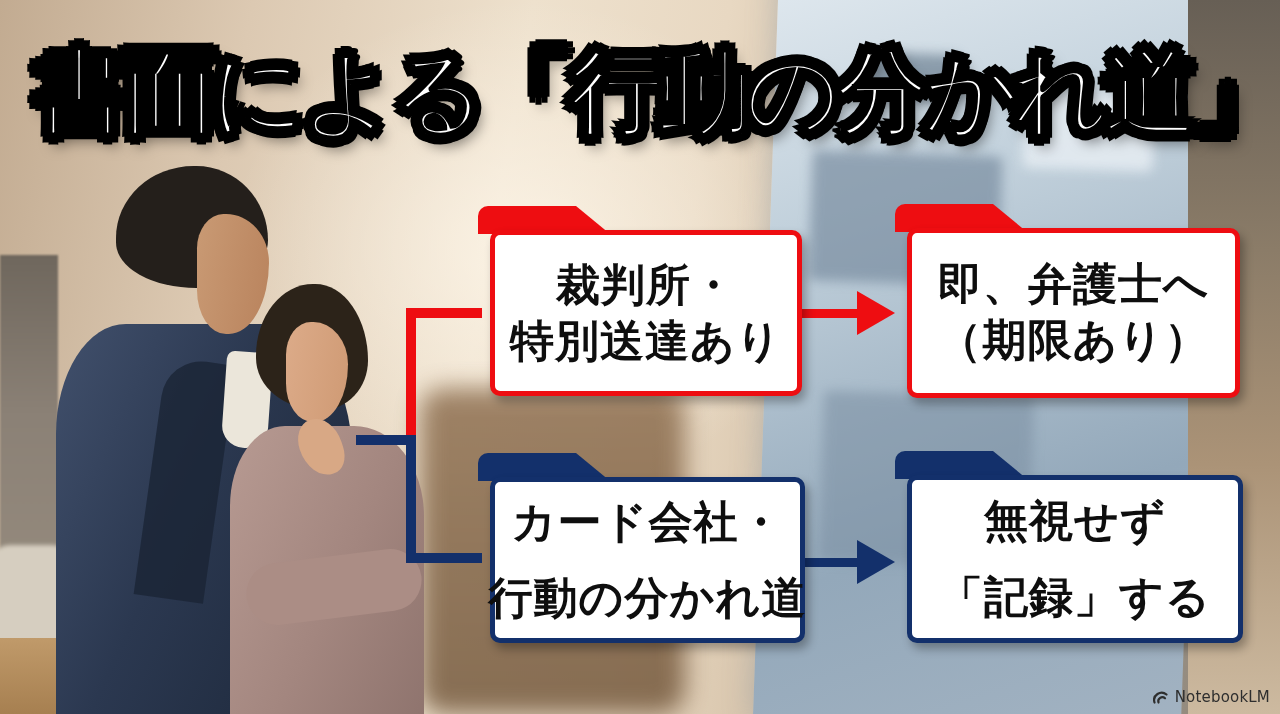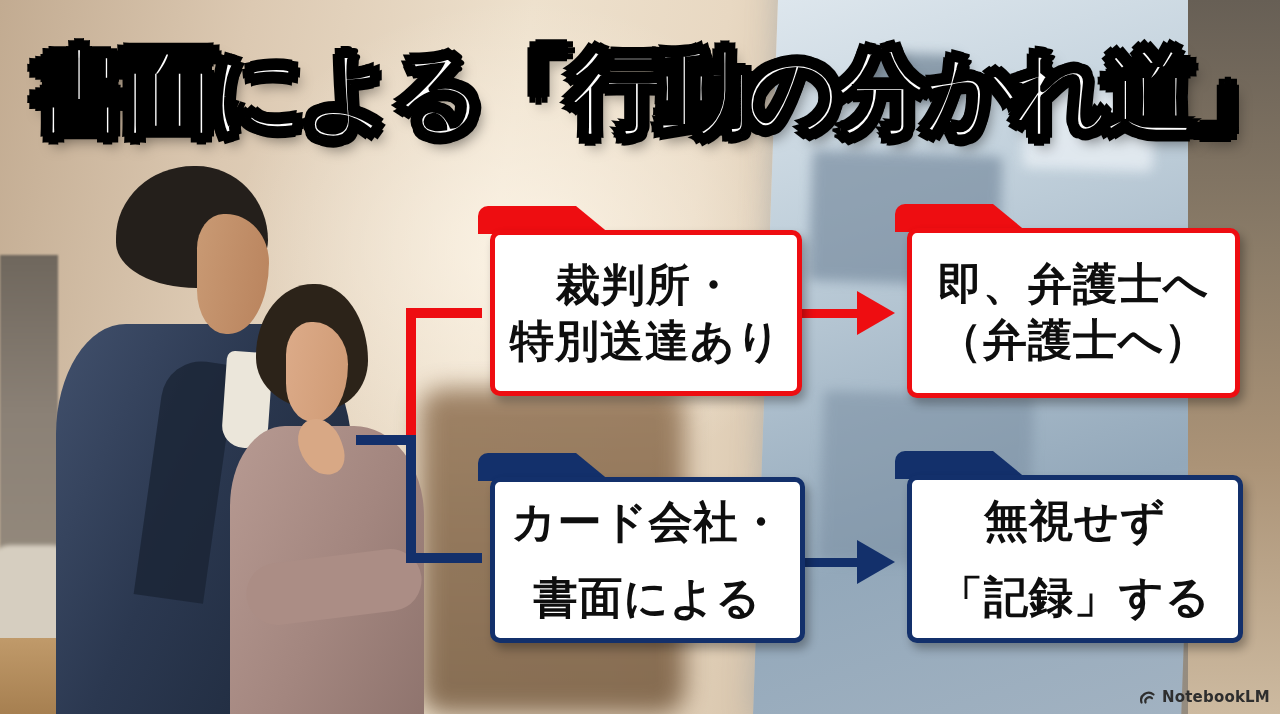--- a/index.html
+++ b/index.html
@@ -78,21 +78,21 @@
   .folder.red .tab{background:#ee0d11;}
   .folder.red .fbody{border:5px solid #ee0d11;}
   .folder.navy .tab{background:#13306b;}
   .folder.navy .fbody{border:5px solid #13306b;gap:20px;}
   #box-tl{left:478px;top:206px;width:324px;} #box-tl .fbody{height:156px;}
   #box-tr{left:895px;top:204px;width:345px;} #box-tr .fbody{height:160px;font-family:Liberation Serif, serif;}
   #box-bl{left:478px;top:453px;width:327px;} #box-bl .fbody{height:156px;}
   #box-br{left:895px;top:451px;width:348px;} #box-br .fbody{height:158px;text-align:right;}
   
   #watermark{position:absolute;right:10px;bottom:8px;z-index:9;display:flex;align-items:center;gap:5px;
-    color:#2e2e2e;font-size:15px;font-weight:700;letter-spacing:.2px;}
+    color:#2e2e2e;font-size:15px;font-weight:400;letter-spacing:.2px;}
   #watermark svg{display:block;}
 </style>
 </head>
 <body>
 
 <div id="stage">
 
   <div class="ph" id="wall-glow"></div>
   <div class="ph" id="curtain"></div>
   <div class="ph" id="door-brown"></div>
@@ -134,29 +134,29 @@
     <div class="fbody">
       <span>裁判所・</span>
       <span>特別送達あり</span>
     </div>
   </div>
 
   <div class="folder red" id="box-tr">
     <div class="tab"></div>
     <div class="fbody">
       <span>即、弁護士へ</span>
-      <span>（弁護士へ）</span>
+      <span>（期限あり）</span>
     </div>
   </div>
 
   <div class="folder navy" id="box-bl">
     <div class="tab"></div>
     <div class="fbody">
       <span>カード会社・</span>
-      <span>書面による</span>
+      <span>行動の分かれ道</span>
     </div>
   </div>
 
   <div class="folder navy" id="box-br">
     <div class="tab"></div>
     <div class="fbody">
       <span>無視せず</span>
       <span>「記録」する</span>
     </div>
   </div>

